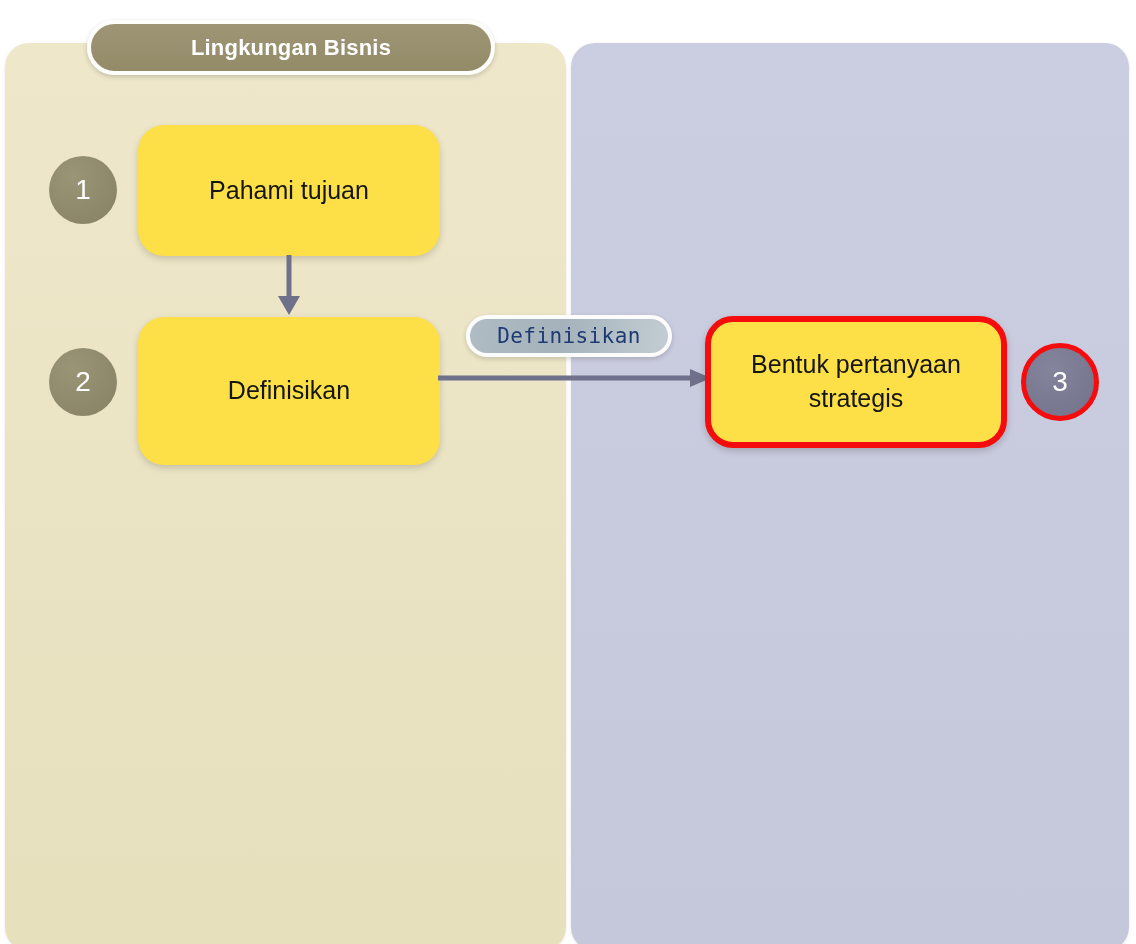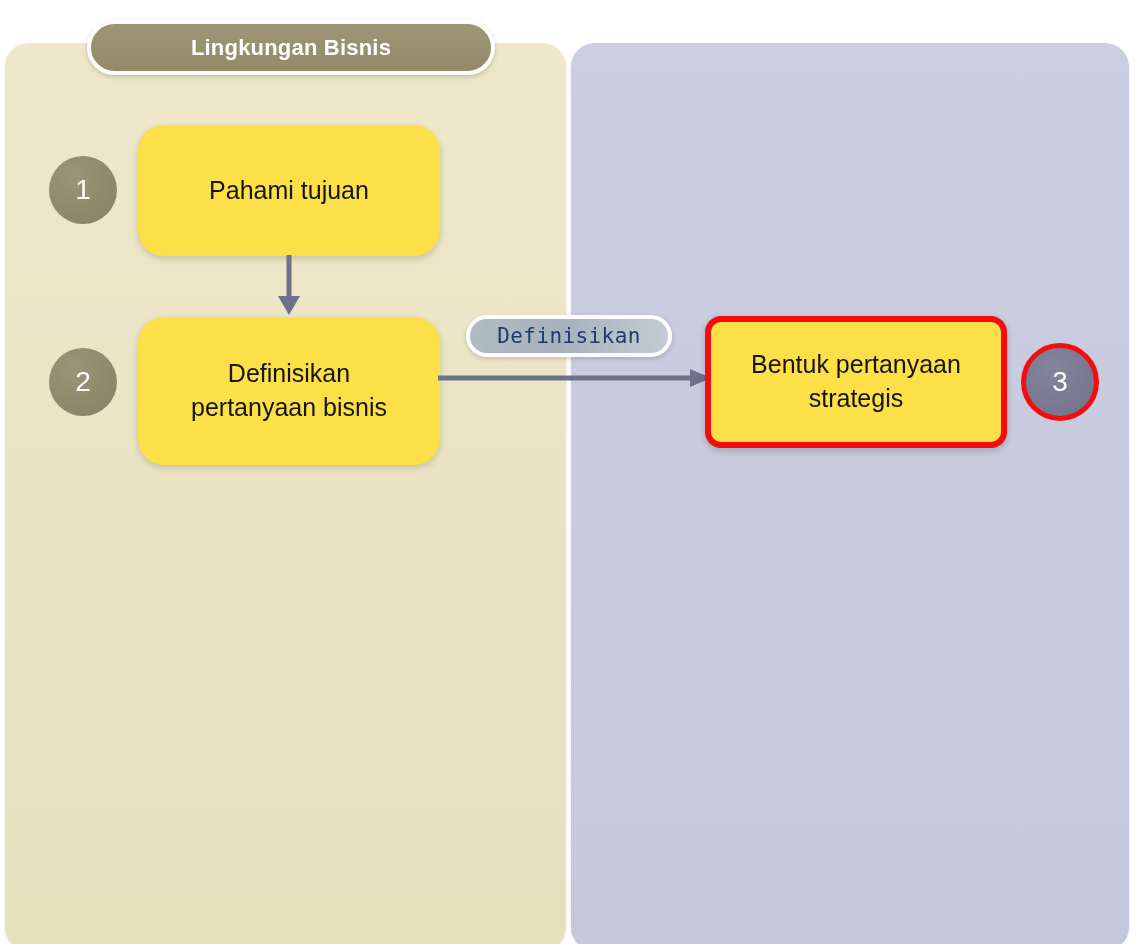--- a/index.html
+++ b/index.html
@@ -103,21 +103,21 @@
     top: 305px;
     width: 302px;
     height: 148px;
   }
   #box-step3 {
     left: 705px;
     top: 304px;
     width: 302px;
     height: 132px;
     border: 6px solid #f50d0d;
-    border-radius: 16px;
+    border-radius: 28px;
     box-shadow: 0 3px 7px rgba(0,0,0,0.18);
   }
 
   
   .step-badge {
     position: absolute;
     border-radius: 50%;
     display: flex;
     align-items: center;
     justify-content: center;
@@ -204,21 +204,20 @@
   <svg id="arrow-vertical" viewBox="0 0 36 64">
     <line x1="18" y1="0" x2="18" y2="44" stroke="#6f7089" stroke-width="5"></line>
     <polygon points="18,60 7,41 29,41" fill="#6f7089"></polygon>
   </svg>
 
   <div class="step-badge badge-olive" id="badge-2">2</div>
 
   <div class="step-box" id="box-step2">
     <span>
       <span>Definisikan</span><br>
-      <span>pertanyaan bisnis</span>
     </span>
   </div>
 
   <svg id="arrow-horizontal" viewBox="0 0 275 22">
     <line x1="0" y1="11" x2="255" y2="11" stroke="#6f7089" stroke-width="5"></line>
     <polygon points="273,11 252,2 252,20" fill="#6f7089"></polygon>
   </svg>
 
   <div id="label-translate">Definisikan</div>
 

